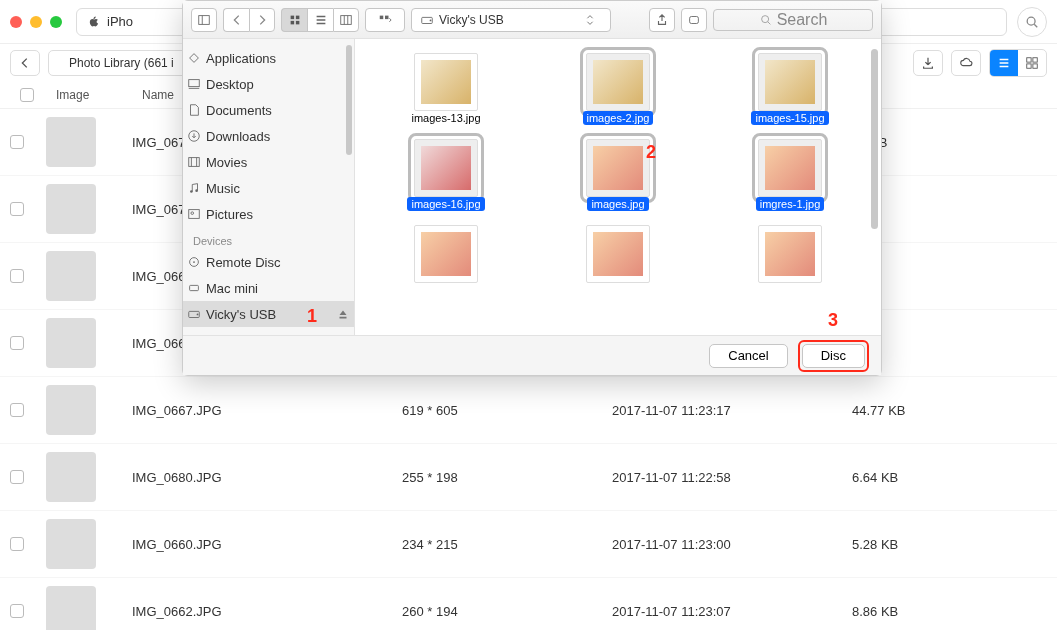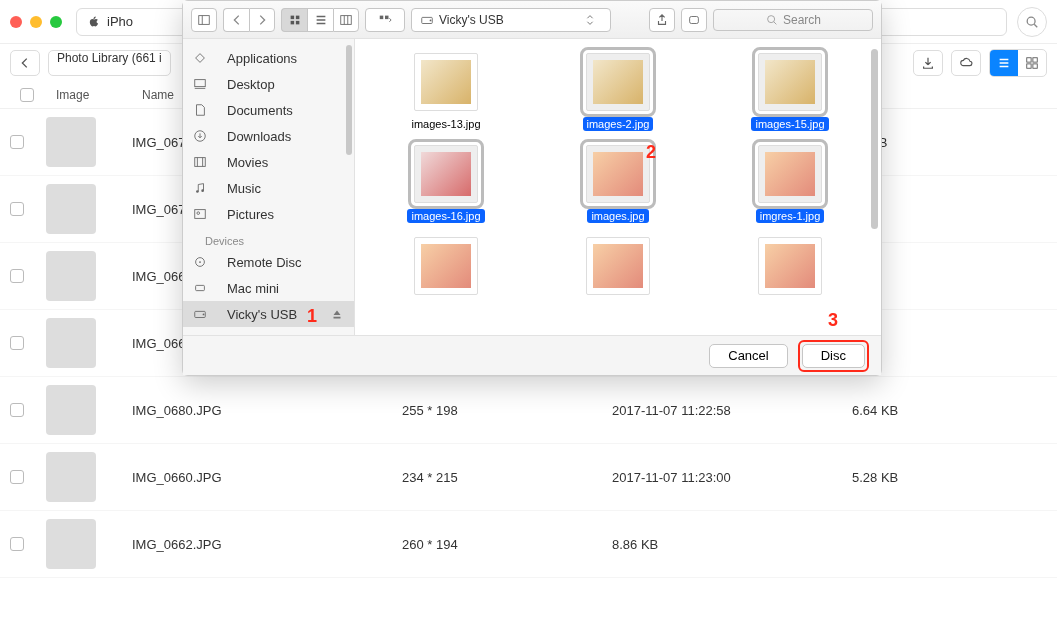--- a/index.html
+++ b/index.html
@@ -9,21 +9,21 @@
 .traffic{display:flex;gap:8px;margin-right:14px;}
 .traffic span{width:12px;height:12px;border-radius:50%;}
 .tl-red{background:#ff5f56;}
 .tl-yellow{background:#ffbd2e;}
 .tl-green{background:#27c93f;}
 .device-chip{flex:1;height:28px;border:1px solid #ddd;border-radius:6px;display:flex;align-items:center;padding:0 10px;font-size:13px;color:#333;}
 .device-chip svg{margin-right:6px;}
 .search-btn-circle{width:30px;height:30px;border:1px solid #ddd;border-radius:50%;display:flex;align-items:center;justify-content:center;margin-left:10px;}
 .sub-bar{height:38px;display:flex;align-items:center;padding:0 10px;gap:8px;}
 .nav-box{width:30px;height:26px;border:1px solid #ddd;border-radius:5px;display:flex;align-items:center;justify-content:center;}
-.breadcrumb{height:26px;border:1px solid #ddd;border-radius:5px;padding:0 8px;font-size:12px;display:flex;color:#333;flex:0 0 auto;}
+.breadcrumb{height:26px;border:1px solid #ddd;border-radius:5px;padding:0 20px;font-size:12px;display:flex;align-items:center;color:#333;flex:0 0 auto;}
 .spacer{flex:1;}
 .toolbar-ic{width:30px;height:26px;border:1px solid #ddd;border-radius:5px;display:flex;align-items:center;justify-content:center;}
 .view-toggle{display:flex;border:1px solid #ddd;border-radius:5px;overflow:hidden;}
 .view-toggle>div{width:28px;height:26px;display:flex;align-items:center;justify-content:center;}
 .view-toggle .active{background:#0a84ff;}
 .columns{display:flex;padding:6px 10px;font-size:12px;color:#555;border-bottom:1px solid #f0f0f0;}
 .col-chk{width:36px;}
 .col-img{width:86px;}
 .col-name{width:270px;}
 .col-dim{width:210px;}
@@ -40,35 +40,35 @@
 .finder{position:absolute;left:182px;top:0;width:700px;height:376px;background:#fff;border:1px solid #ccc;border-radius:6px;box-shadow:0 8px 30px rgba(0,0,0,0.2);display:flex;flex-direction:column;}
 .finder-toolbar{height:38px;display:flex;align-items:center;padding:0 8px;gap:6px;border-bottom:1px solid #e2e2e2;background:linear-gradient(#fafafa,#efefef);}
 .pill{height:24px;border:1px solid #c6c6c6;border-radius:4px;background:#fff;display:flex;align-items:center;justify-content:center;}
 .pill.sm{width:26px;}
 .pill-group{display:flex;}
 .pill-group .pill{border-radius:0;border-right:none;}
 .pill-group .pill:first-child{border-radius:4px 0 0 4px;}
 .pill-group .pill:last-child{border-radius:0 4px 4px 0;border-right:1px solid #c6c6c6;}
 .location{flex:0 0 auto;width:200px;padding:0 8px;font-size:12px;color:#333;}
 .location svg{margin-right:5px;}
-.finder-search{flex:0 0 160px;height:22px;border:1px solid #c6c6c6;border-radius:4px;font-size:12px;color:#888;display:flex;align-items:center;justify-content:center;gap:4px;}
+.finder-search{flex:0 0 160px;height:22px;border:1px solid #c6c6c6;border-radius:4px;font-size:16px;color:#888;display:flex;align-items:center;justify-content:center;gap:4px;}
 .finder-body{flex:1;display:flex;min-height:0;}
 .sidebar{width:172px;background:#f6f6f6;border-right:1px solid #e2e2e2;padding:6px 0;font-size:13px;overflow-y:auto;position:relative;}
 .sidebar-scroll{position:absolute;right:2px;top:6px;width:6px;height:110px;background:#c8c8c8;border-radius:3px;}
-.side-item{height:26px;display:flex;align-items:center;padding:0 10px;color:#333;gap:20px;}
+.side-item{height:26px;display:flex;align-items:center;padding:0 4px;color:#333;gap:5px;}
 .side-item.selected{background:#dcdcdc;}
-.side-header{font-size:11px;color:#8a8a8a;padding:8px 10px 2px;margin-left:12px;}
+.side-header{font-size:11px;color:#8a8a8a;padding:8px 10px 2px;}
 .eject{margin-left:auto;}
 .grid-area{flex:1;overflow:auto;padding:14px 10px;position:relative;}
 .grid{display:grid;grid-template-columns:repeat(3,1fr);gap:14px 10px;}
 .tile{display:flex;flex-direction:column;align-items:center;font-size:11px;}
 .thumb-frame{width:64px;height:58px;border:1px solid #ddd;background:#fff;display:flex;align-items:center;justify-content:center;border-radius:2px;}
 .thumb-frame.sel{outline:3px solid #bcbcbc;outline-offset:3px;background:#eee;}
 .thumb-inner{width:50px;height:44px;background:#ddd;}
-.fname{margin-top:6px;padding:1px 4px;border-radius:3px;}
+.fname{padding:1px 4px;border-radius:3px;}
 .fname.sel{background:#0b63ff;color:#fff;}
 .grid-scroll{position:absolute;right:3px;top:10px;width:7px;height:180px;background:#c8c8c8;border-radius:4px;}
 .finder-footer{height:40px;border-top:1px solid #e2e2e2;display:flex;align-items:center;justify-content:flex-end;gap:10px;padding:0 12px;background:#f5f5f5;}
 .btn{height:24px;padding:0 18px;border:1px solid #c6c6c6;border-radius:5px;background:#fff;font-size:13px;display:flex;align-items:center;}
 .open-wrap{border:2px solid #ff2a1a;border-radius:6px;padding:2px;}
 .annot{position:absolute;color:#ff2a1a;font-weight:700;font-size:18px;font-family:Arial;}
 .a1{left:307px;top:306px;z-index:50;}
 .a2{left:646px;top:142px;z-index:50;}
 .a3{left:828px;top:310px;z-index:50;}
 
@@ -199,20 +199,32 @@
   <div class="col-date"></div>
   <div class="col-size">KB</div>
       </div>
       <div class="row">
         <div class="col-chk">
           <div class="chk"></div>
         </div>
   <div class="col-img">
           <div class="thumb t-child"></div>
         </div>
+  <div class="col-name">IMG_0667.JPG</div>
+  <div class="col-dim">619 * 605</div>
+  <div class="col-date">2017-11-07 11:23:17</div>
+  <div class="col-size">44.77 KB</div>
+      </div>
+      <div class="row">
+        <div class="col-chk">
+          <div class="chk"></div>
+        </div>
+  <div class="col-img">
+          <div class="thumb t-child"></div>
+        </div>
   <div class="col-name">IMG_0680.JPG</div>
   <div class="col-dim">255 * 198</div>
   <div class="col-date">2017-11-07 11:22:58</div>
   <div class="col-size">6.64 KB</div>
       </div>
       <div class="row">
         <div class="col-chk">
           <div class="chk"></div>
         </div>
   <div class="col-img">
@@ -225,20 +237,21 @@
       </div>
       <div class="row">
         <div class="col-chk">
           <div class="chk"></div>
         </div>
   <div class="col-img">
           <div class="thumb t-child"></div>
         </div>
   <div class="col-name">IMG_0662.JPG</div>
   <div class="col-dim">260 * 194</div>
+  <div class="col-date">2017-11-07 11:23:07</div>
   <div class="col-size">8.86 KB</div>
       </div>
     </div>
 </div>
 
 <div class="finder">
   <div class="finder-toolbar">
     <div class="pill sm">
       <svg class="ic" viewBox="0 0 16 16">
           <rect x="2" y="3" width="12" height="10" fill="none" stroke="#666"></rect>

